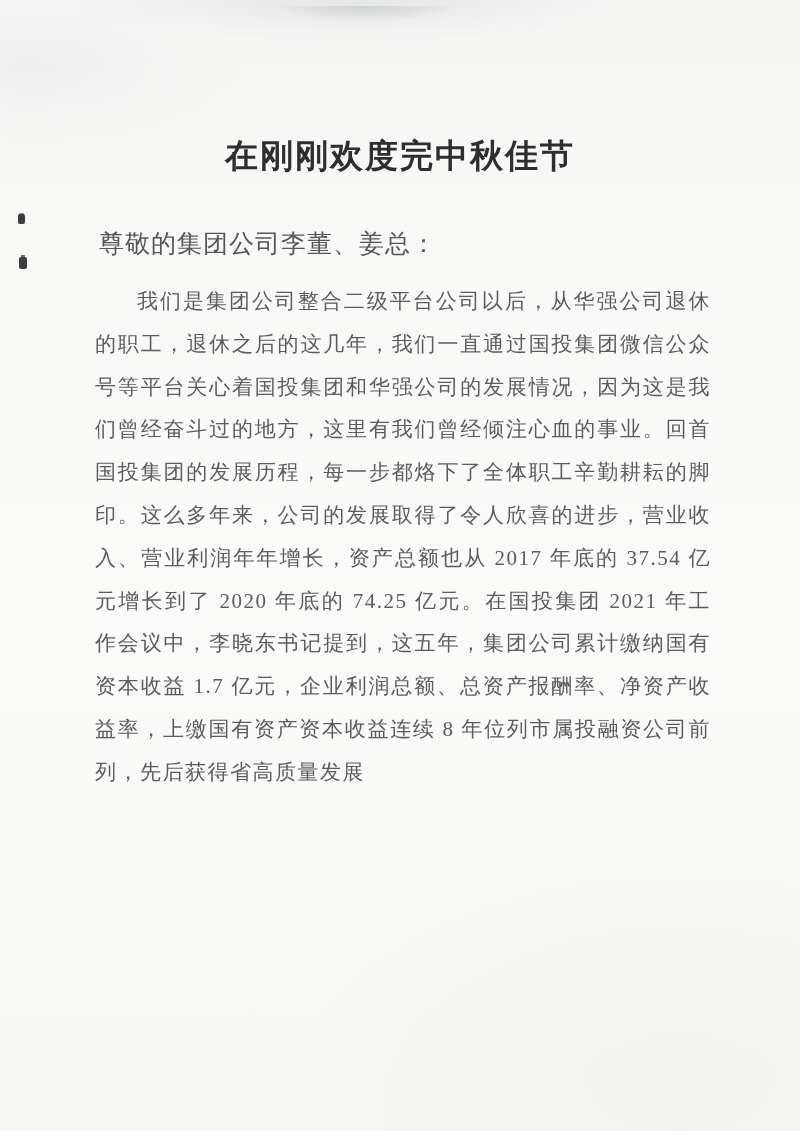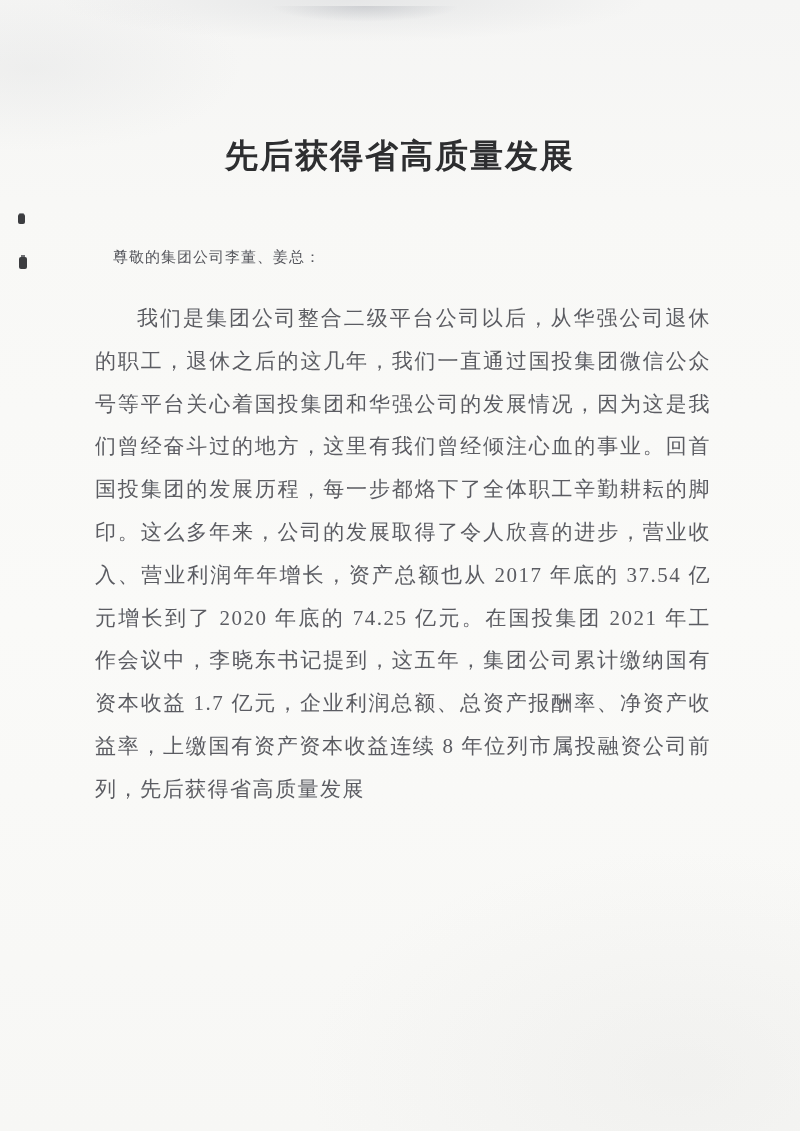--- a/index.html
+++ b/index.html
@@ -29,22 +29,22 @@
     letter-spacing: 2px;
     color: #2d2e30;
   }
   .textblock {
     position: absolute;
     left: 95px;
     top: 218px;
     width: 616px;
   }
   .greeting {
-    margin: 18px;
-    font-size: 15px;
+    margin: 4px;
+    font-size: 25px;
     line-height: 43px;
     color: #55565c;
     letter-spacing: 1px;
   }
   .para {
     margin: 15px 0 0 0;
     font-size: 21px;
     line-height: 42.8px;
     color: #5b5c62;
     letter-spacing: 1.5px;
@@ -68,21 +68,21 @@
   }
 </style>
 </head>
 <body>
 
 <div class="page">
   <div class="scan-wisp"></div>
   <div class="speck speck1"></div>
   <div class="speck speck2"></div>
 
-  <h1 class="title">先后获得省高质量发展</h1>
+  <h1 class="title">在刚刚欢度完中秋佳节</h1>
 
   <div class="textblock">
     <p class="greeting">尊敬的集团公司李董、姜总：</p>
 
 
     <p class="para">我们是集团公司整合二级平台公司以后，从华强公司退休的职工，退休之后的这几年，我们一直通过国投集团微信公众号等平台关心着国投集团和华强公司的发展情况，因为这是我们曾经奋斗过的地方，这里有我们曾经倾注心血的事业。回首国投集团的发展历程，每一步都烙下了全体职工辛勤耕耘的脚印。这么多年来，公司的发展取得了令人欣喜的进步，营业收入、营业利润年年增长，资产总额也从 2017 年底的 37.54 亿元增长到了 2020 年底的 74.25 亿元。在国投集团 2021 年工作会议中，李晓东书记提到，这五年，集团公司累计缴纳国有资本收益 1.7 亿元，企业利润总额、总资产报酬率、净资产收益率，上缴国有资产资本收益连续 8 年位列市属投融资公司前列，先后获得省高质量发展</p>
   </div>
 </div>
 
 </body></html>

